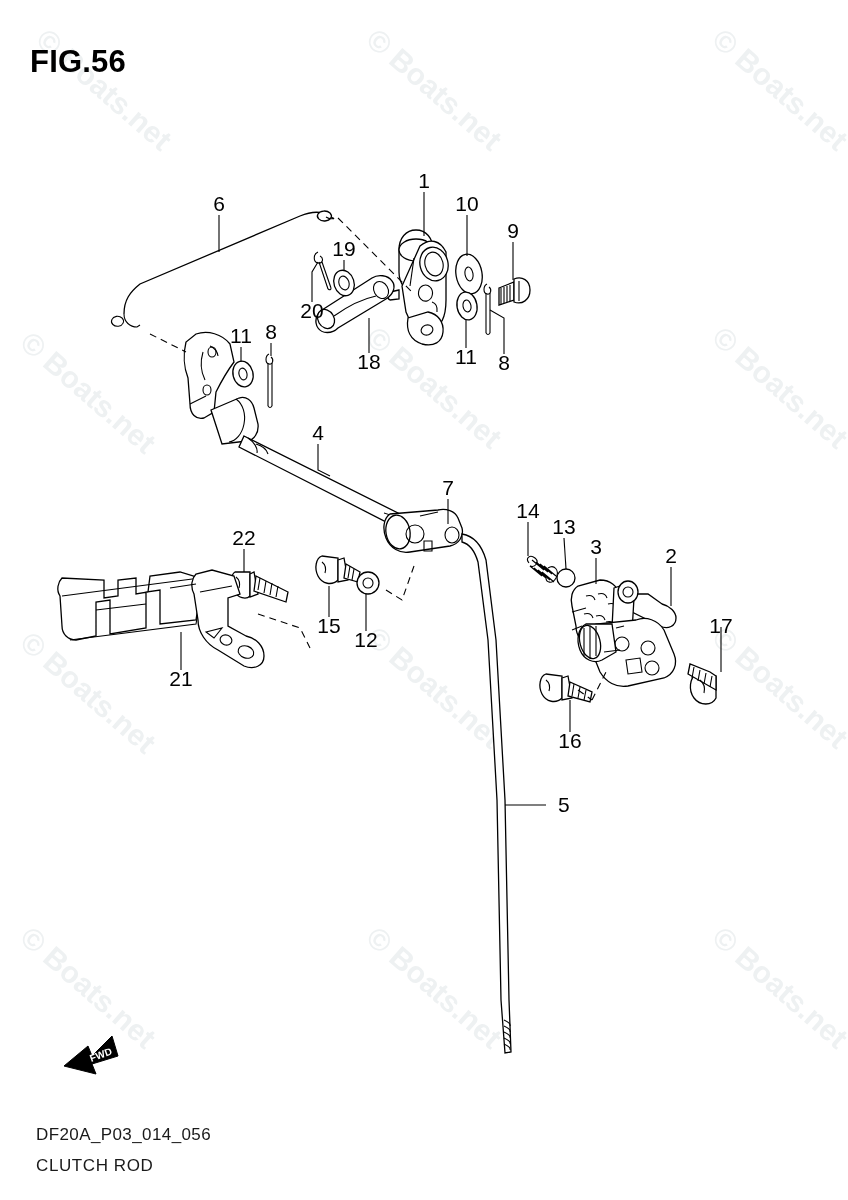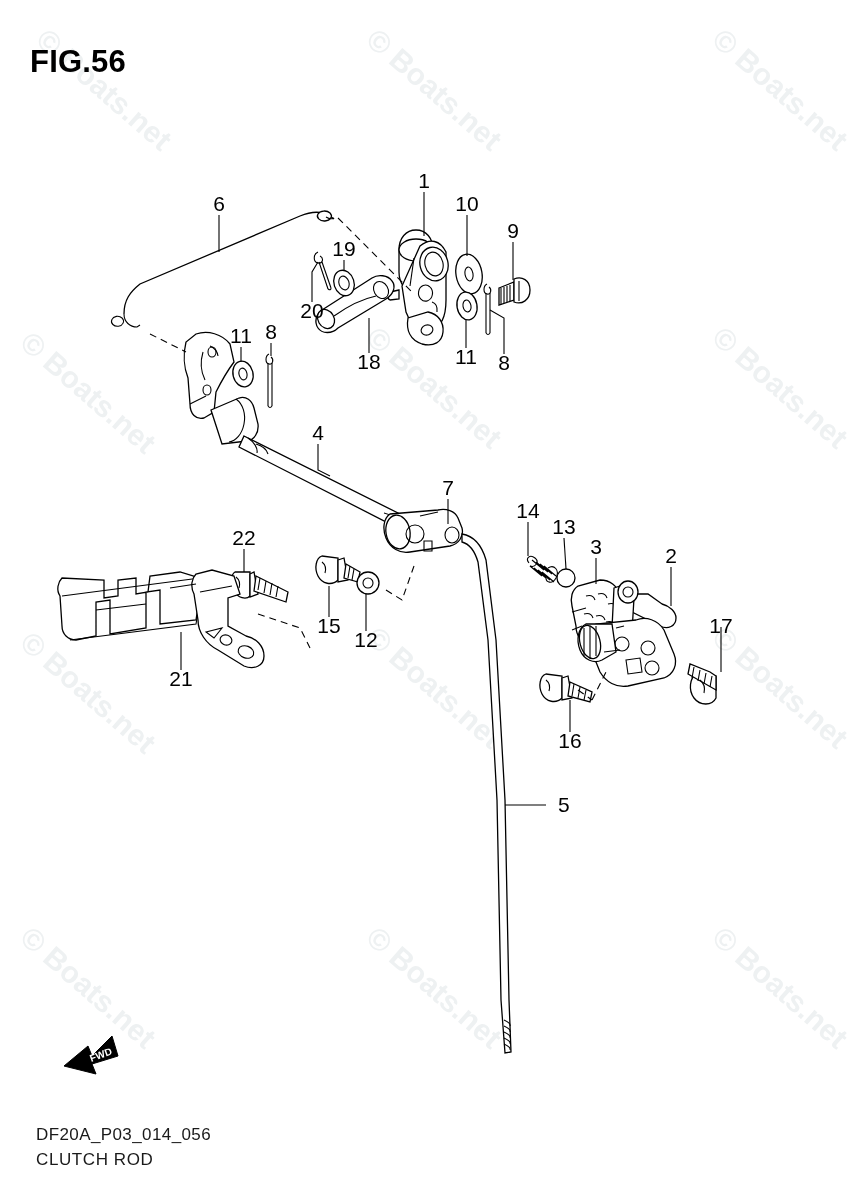--- a/index.html
+++ b/index.html
@@ -65,21 +65,21 @@
     font-size: 17px;
     color: #1a1a1a;
     letter-spacing: 0.4px;
     line-height: 22px;
   }
   #footer .name {
     font-size: 17px;
     color: #1a1a1a;
     letter-spacing: 0.6px;
     line-height: 24px;
-    margin-top: 2px;
+    margin-top: 8px;
   }
   .callout-text {
     font-family: "Liberation Sans", sans-serif;
     font-size: 21px;
     fill: #000000;
   }
   .fwd-text {
     font-family: "Liberation Sans", sans-serif;
     font-size: 10px;
     font-weight: 700;

